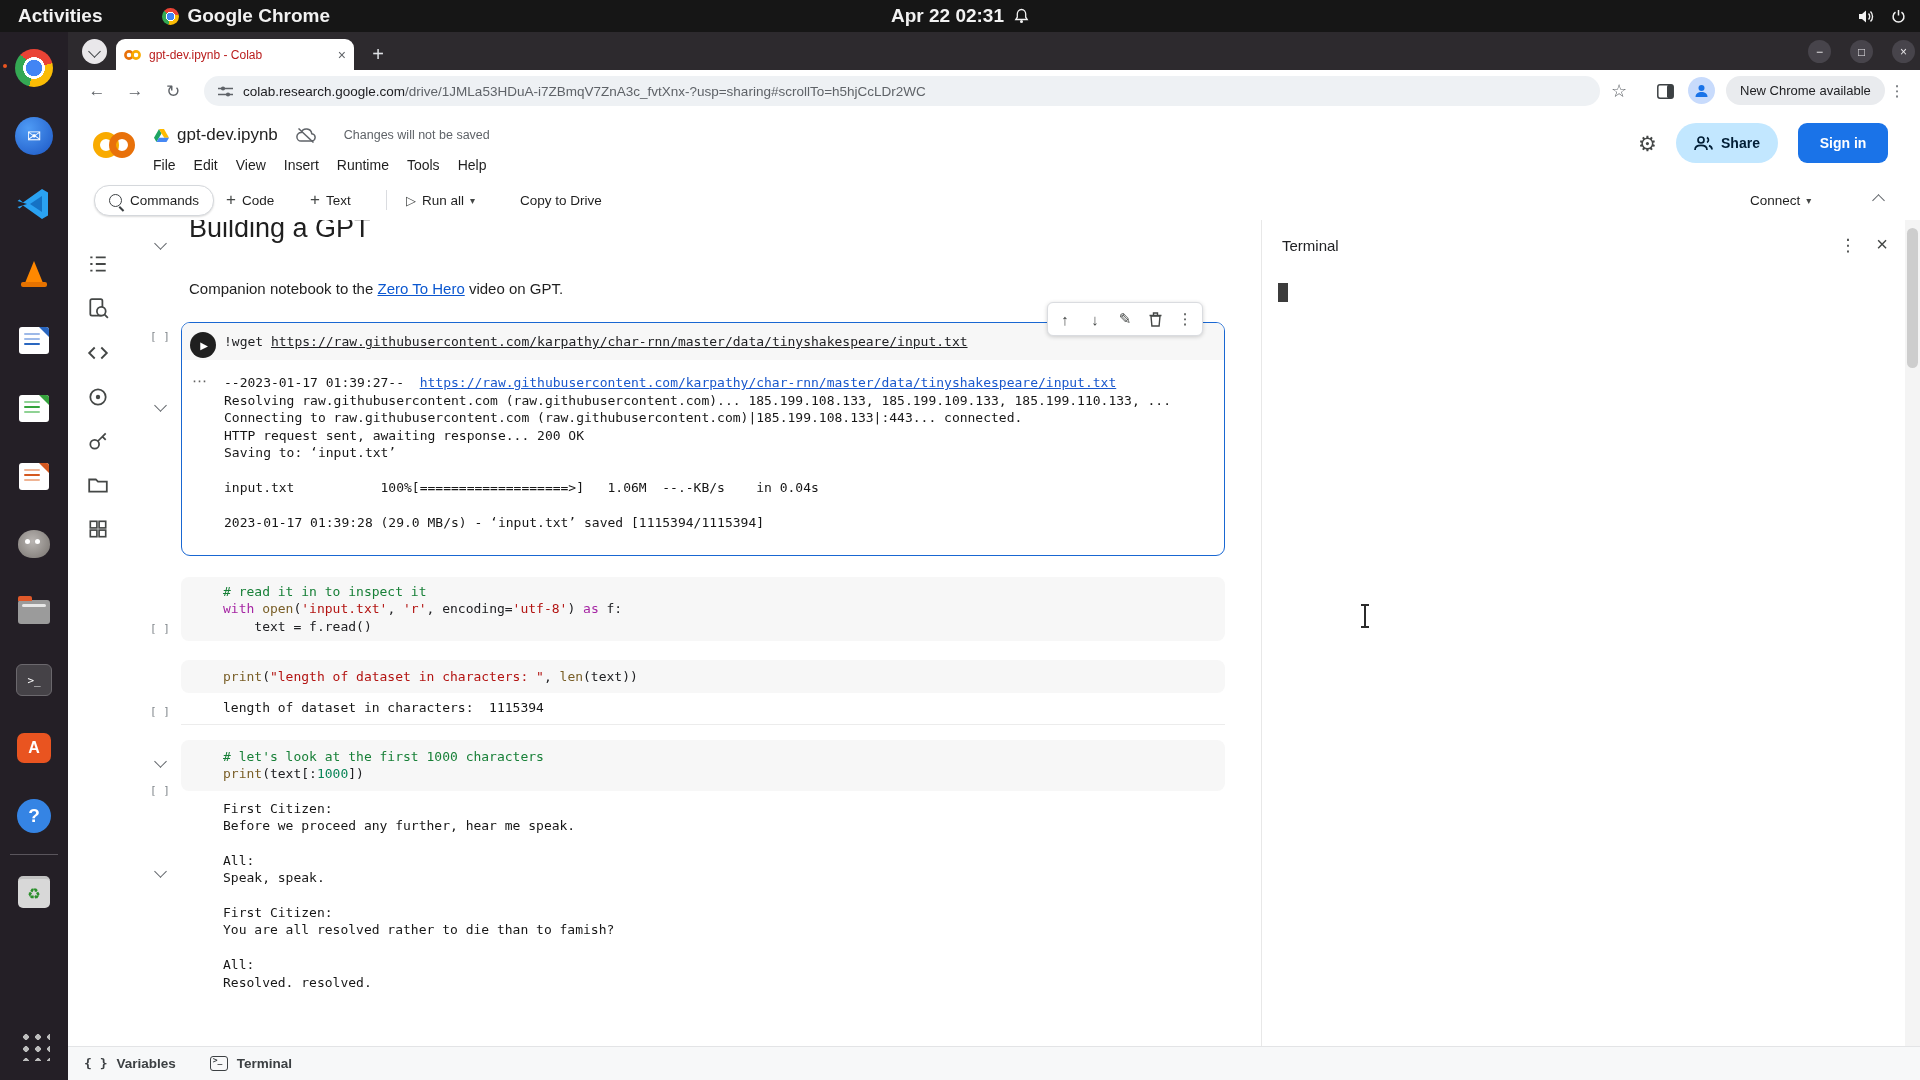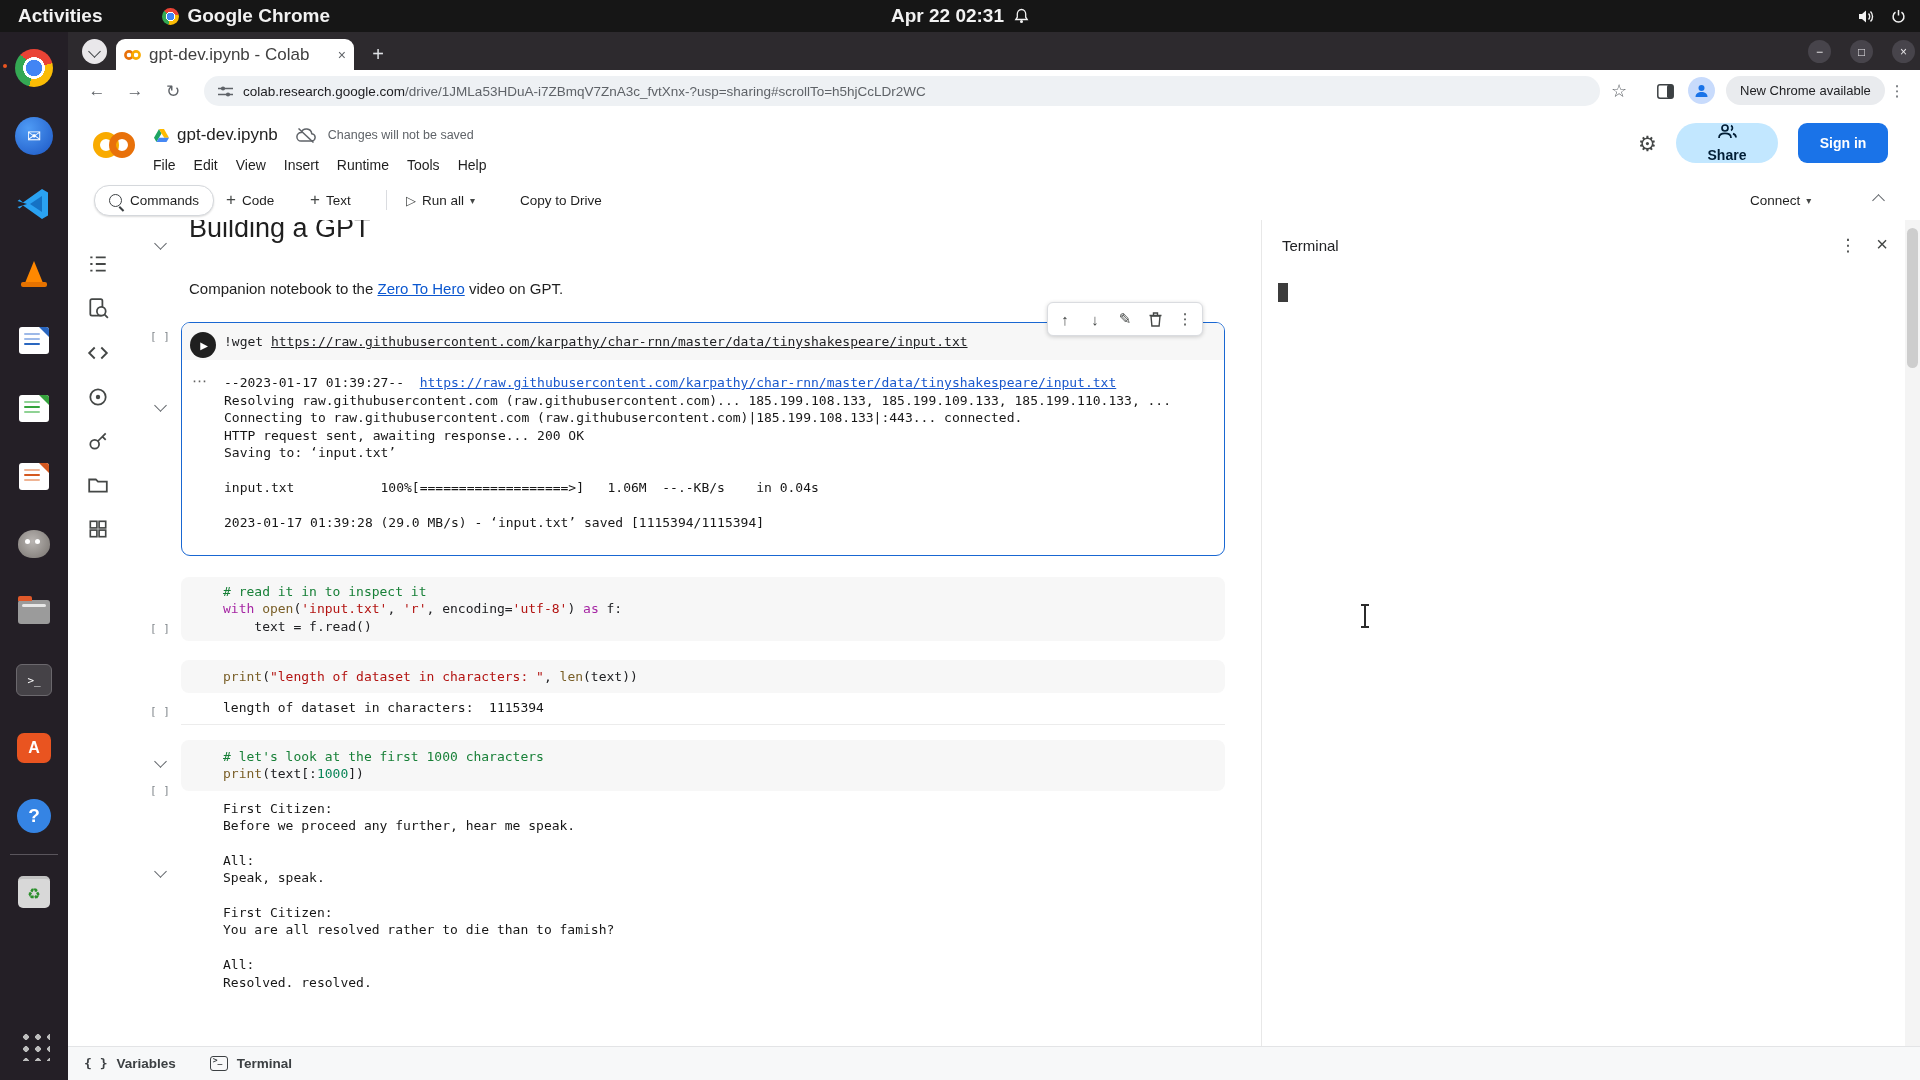--- a/index.html
+++ b/index.html
@@ -47,21 +47,21 @@
   .gimp-tile:after{content:"";position:absolute;left:17px;top:9px;width:5px;height:5px;border-radius:50%;background:#fff;}
   .grid-tile{width:32px;height:32px;background:radial-gradient(#bdbdbd 2.6px,rgba(0,0,0,0) 3px);background-size:12px 12px;background-position:2px 2px;}
 
   
   #window{position:absolute;left:68px;top:32px;width:1852px;height:1048px;background:#fff;}
   #tabstrip{position:absolute;left:0;top:0;width:100%;height:38px;background:#2d2a2e;}
   .tabsearch{position:absolute;left:14px;top:7px;width:25px;height:25px;border-radius:50%;background:#e9e7ea;
              display:flex;align-items:center;justify-content:center;}
   .tab{position:absolute;left:48px;top:7px;width:238px;height:31px;background:#fff;border-radius:9px 9px 0 0;
        display:flex;align-items:center;padding:0 8px;box-sizing:border-box;gap:8px;}
-  .tab .title{font-size:17px;color:#404040;flex:1;white-space:nowrap;overflow:hidden;}
+  .tab .title{font-size:12px;color:#b91c1c;flex:1;white-space:nowrap;overflow:hidden;}
   .tab .close{color:#5f6368;font-size:14px;}
   .newtab{position:absolute;left:296px;top:8px;width:28px;height:28px;color:#dfe1e5;font-size:20px;
           display:flex;align-items:center;justify-content:center;}
   .winctl{position:absolute;top:8px;width:23px;height:23px;border-radius:50%;background:#47444b;color:#e8e6e9;
           font-size:12px;display:flex;align-items:center;justify-content:center;}
 
   #chrometoolbar{position:absolute;left:0;top:38px;width:100%;height:42px;background:#fff;border-bottom:1px solid #dcdde0;}
   .navbtn{position:absolute;top:8px;width:26px;height:26px;display:flex;align-items:center;justify-content:center;
           color:#5f6368;font-size:17px;}
   .urlpill{position:absolute;left:136px;top:6px;width:1396px;height:30px;border-radius:15px;background:#eef1f4;
@@ -72,26 +72,26 @@
           display:flex;align-items:center;justify-content:center;}
   .chip{position:absolute;left:1658px;top:6px;height:29px;border-radius:15px;background:#e9ebee;color:#202124;
         font-size:13px;display:flex;align-items:center;padding:0 14px;}
   .kebab{color:#5f6368;font-size:15px;}
 
   
   #colab{position:absolute;left:0;top:80px;width:100%;height:968px;background:#fff;}
   #colab-header{position:absolute;left:0;top:0;width:100%;height:70px;background:#fff;}
   .title-row{position:absolute;left:86px;top:13px;display:flex;align-items:center;gap:8px;}
   .nbtitle{font-size:17px;color:#1f1f1f;}
-  .savestatus{font-size:12.5px;color:#5f6368;margin-left:4px;}
+  .savestatus{font-size:12.5px;color:#5f6368;margin-left:20px;}
   .menurow{position:absolute;left:76px;top:42px;display:flex;}
   .menuitem{padding:3px 9px;font-size:14px;color:#1f1f1f;}
   .gearbtn{position:absolute;left:1570px;top:20px;font-size:21px;color:#444746;}
   .sharebtn{position:absolute;left:1608px;top:11px;width:102px;height:40px;border-radius:20px;background:#c2e7ff;
-            display:flex;align-items:center;justify-content:center;gap:8px;color:#001d35;font-size:14px;font-weight:700;flex-direction:column;}
+            display:flex;align-items:center;justify-content:center;gap:8px;color:#001d35;font-size:14px;font-weight:700;}
   .signin{position:absolute;left:1730px;top:11px;width:90px;height:40px;border-radius:9px;background:#1a73e8;color:#fff;
           font-size:14px;font-weight:700;display:flex;align-items:center;justify-content:center;}
 
   #colab-toolbar{position:absolute;left:0;top:70px;width:100%;height:38px;background:#fff;border-bottom:1px solid #ececec;}
   .cmdpill{position:absolute;left:26px;top:3px;height:29px;border-radius:15px;border:1px solid #d5d8dc;background:#fff;
            box-shadow:0 1px 2px rgba(0,0,0,.14);display:flex;align-items:center;gap:8px;padding:0 14px;
            font-size:13.5px;color:#1f1f1f;}
   .tbitem{position:absolute;top:0;height:36px;display:flex;align-items:center;gap:6px;font-size:13.5px;color:#1f1f1f;}
   .plus{font-size:17px;color:#444746;}
   .tb-divider{position:absolute;left:318px;top:8px;width:1px;height:20px;background:#dadce0;}

